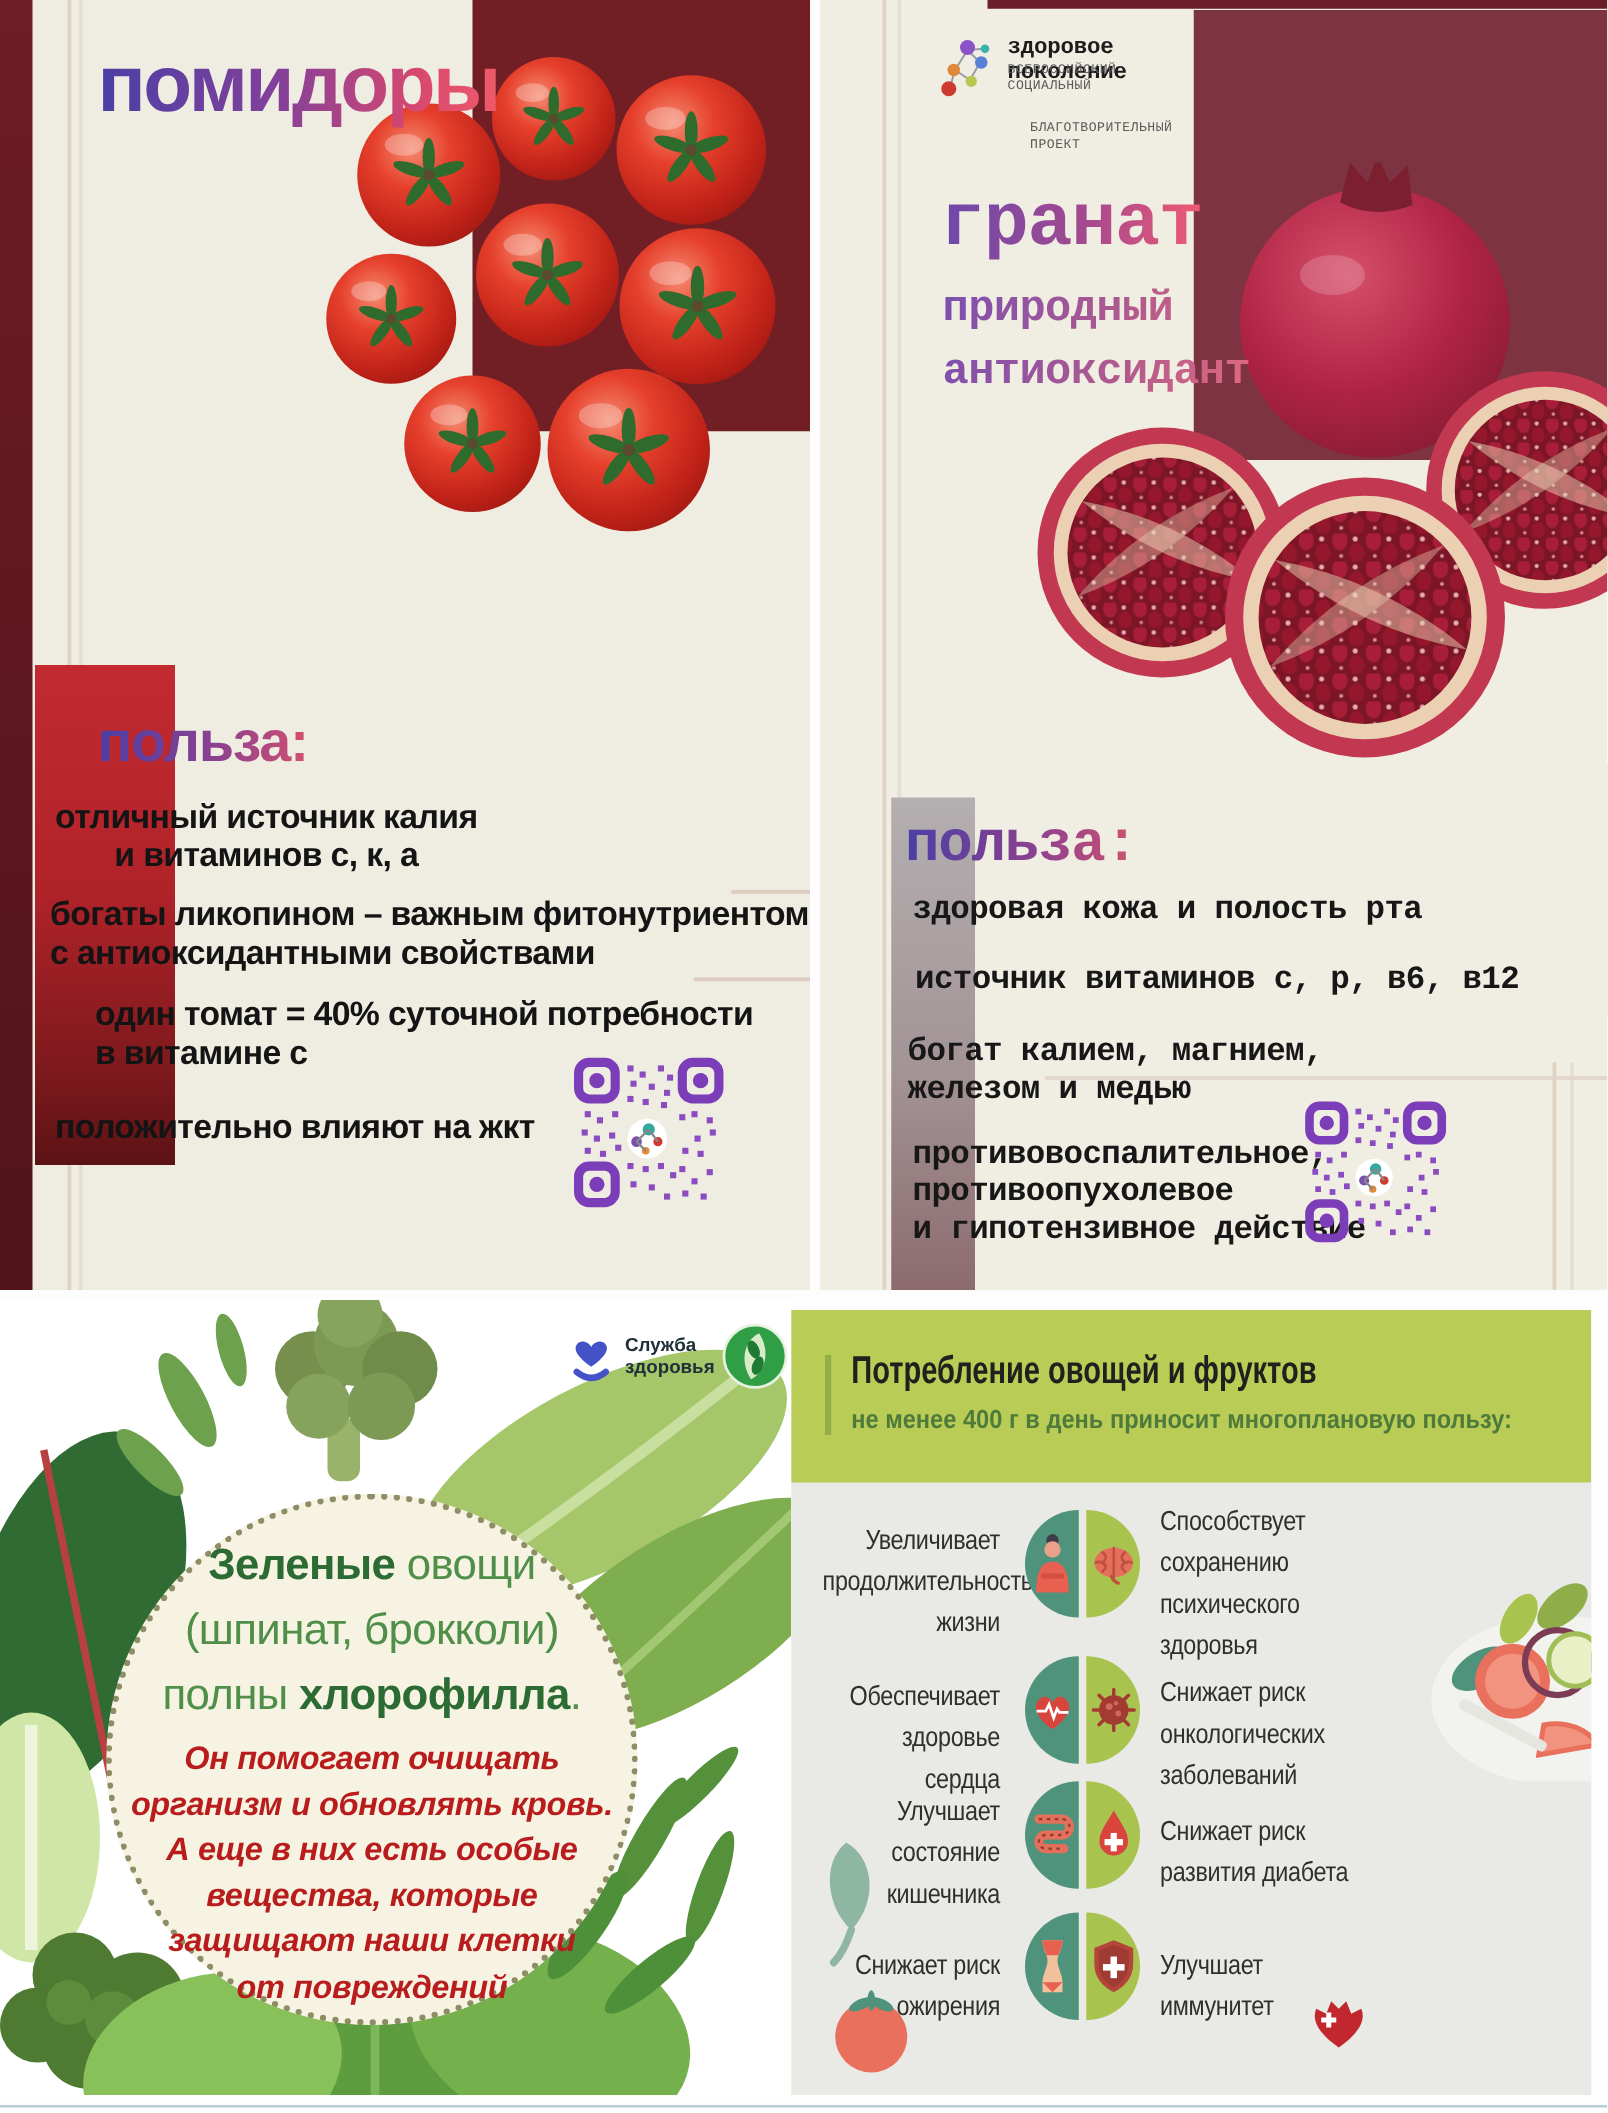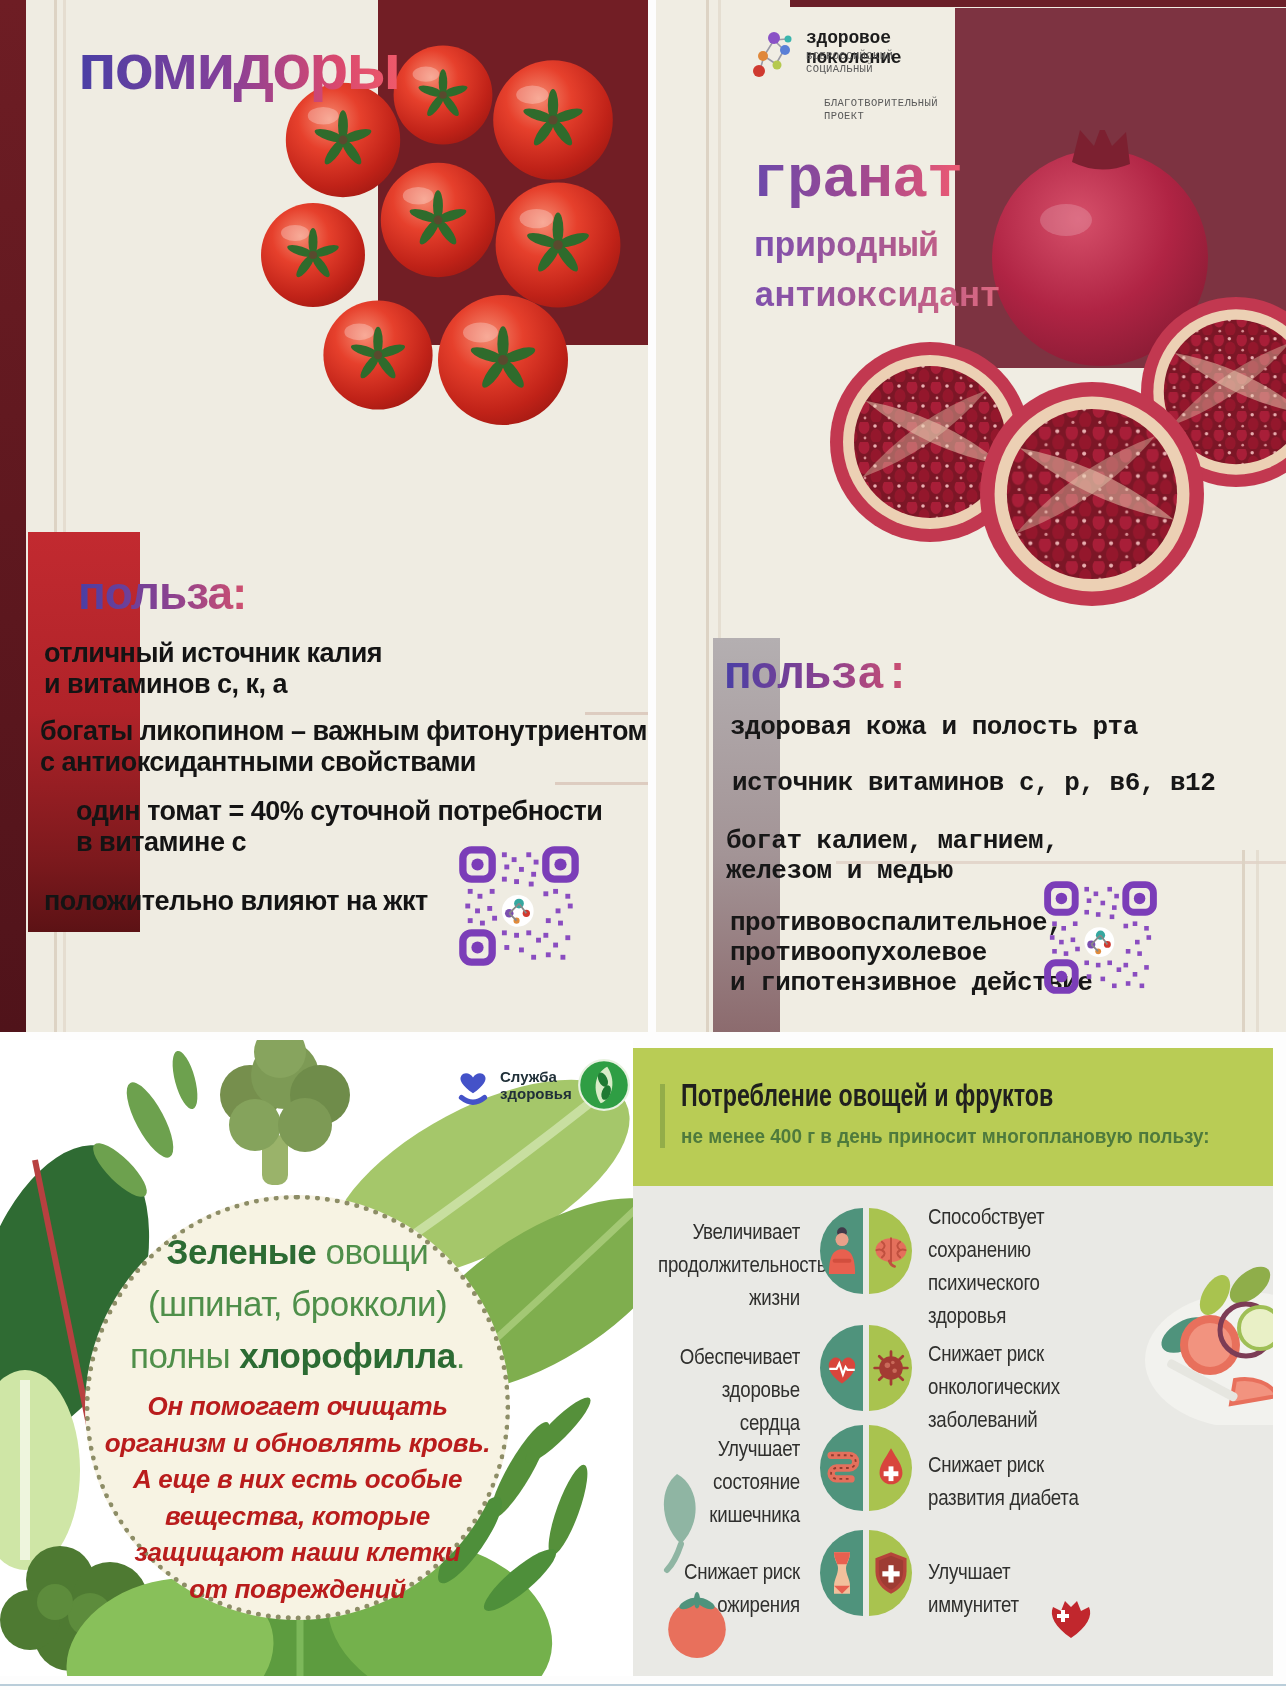--- a/index.html
+++ b/index.html
@@ -104,21 +104,21 @@
       <use href="#tom" transform="translate(330,225) scale(1.2)"></use>
       <use href="#tom" transform="translate(150,335) scale(1.05)"></use>
       <use href="#tom" transform="translate(275,340) scale(1.25)"></use>
     </svg>
 
     <div class="abs tl-title grad">помидоры</div>
 
     <div class="abs tl-redbar"></div>
     <div class="abs polza grad" style="left:78px;top:566px;">польза:</div>
 
-    <div class="abs benefit pre" style="left:44px;top:638px;">отличный источник калия
+    <div class="abs benefit pre" style="left:44px;top:638px;text-align:center;">отличный источник калия
 и витаминов с, к, а</div>
     <div class="abs benefit pre" style="left:40px;top:716px;">богаты ликопином – важным фитонутриентом
 с антиоксидантными свойствами</div>
     <div class="abs benefit pre" style="left:40px;top:796px;margin-left:36px;">один томат = 40% суточной потребности
 в витамине с</div>
     <div class="abs benefit" style="left:44px;top:886px;">положительно влияют на жкт</div>
 
     <div class="abs hline" style="left:585px;top:712px;width:63px;"></div>
     <div class="abs hline" style="left:555px;top:782px;width:93px;"></div>
 

